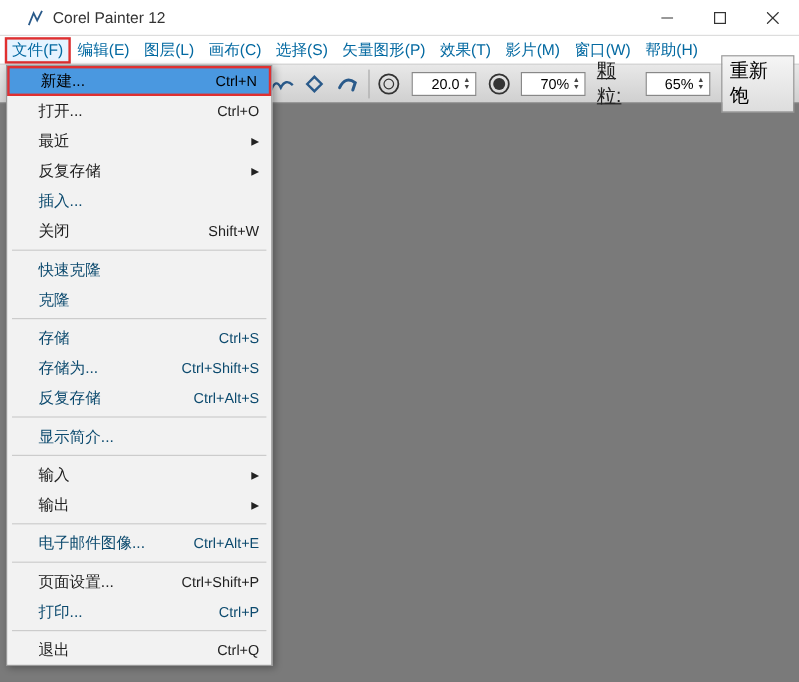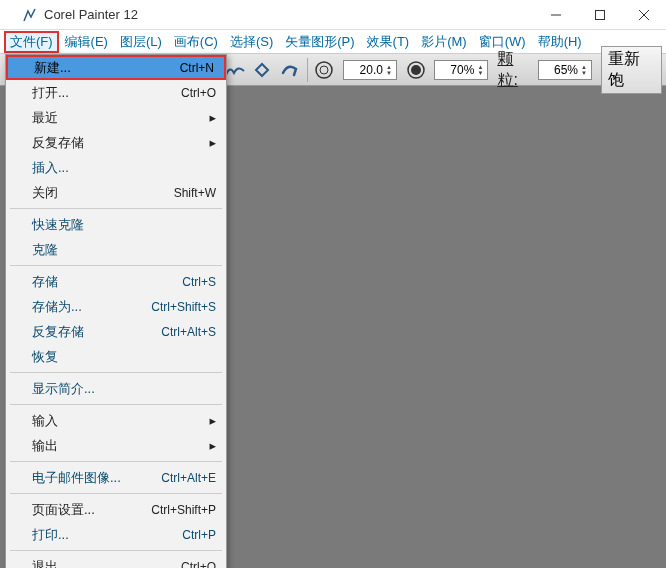--- a/index.html
+++ b/index.html
@@ -175,23 +175,20 @@
       <span class="dd-shortcut">Ctrl+S</span>
     </div>
     <div class="dd-item disabled">
       <span class="dd-label">存储为...</span>
       <span class="dd-shortcut">Ctrl+Shift+S</span>
     </div>
     <div class="dd-item disabled">
       <span class="dd-label">反复存储</span>
       <span class="dd-shortcut">Ctrl+Alt+S</span>
     </div>
-    <div class="dd-item disabled">
-      <span class="dd-label">恢复</span>
-    </div>
     <div class="dd-sep"></div>
     <div class="dd-item disabled">
       <span class="dd-label">显示简介...</span>
     </div>
     <div class="dd-sep"></div>
     <div class="dd-item">
       <span class="dd-label">输入</span>
       <span class="dd-arrow">▸</span>
     </div>
     <div class="dd-item">

